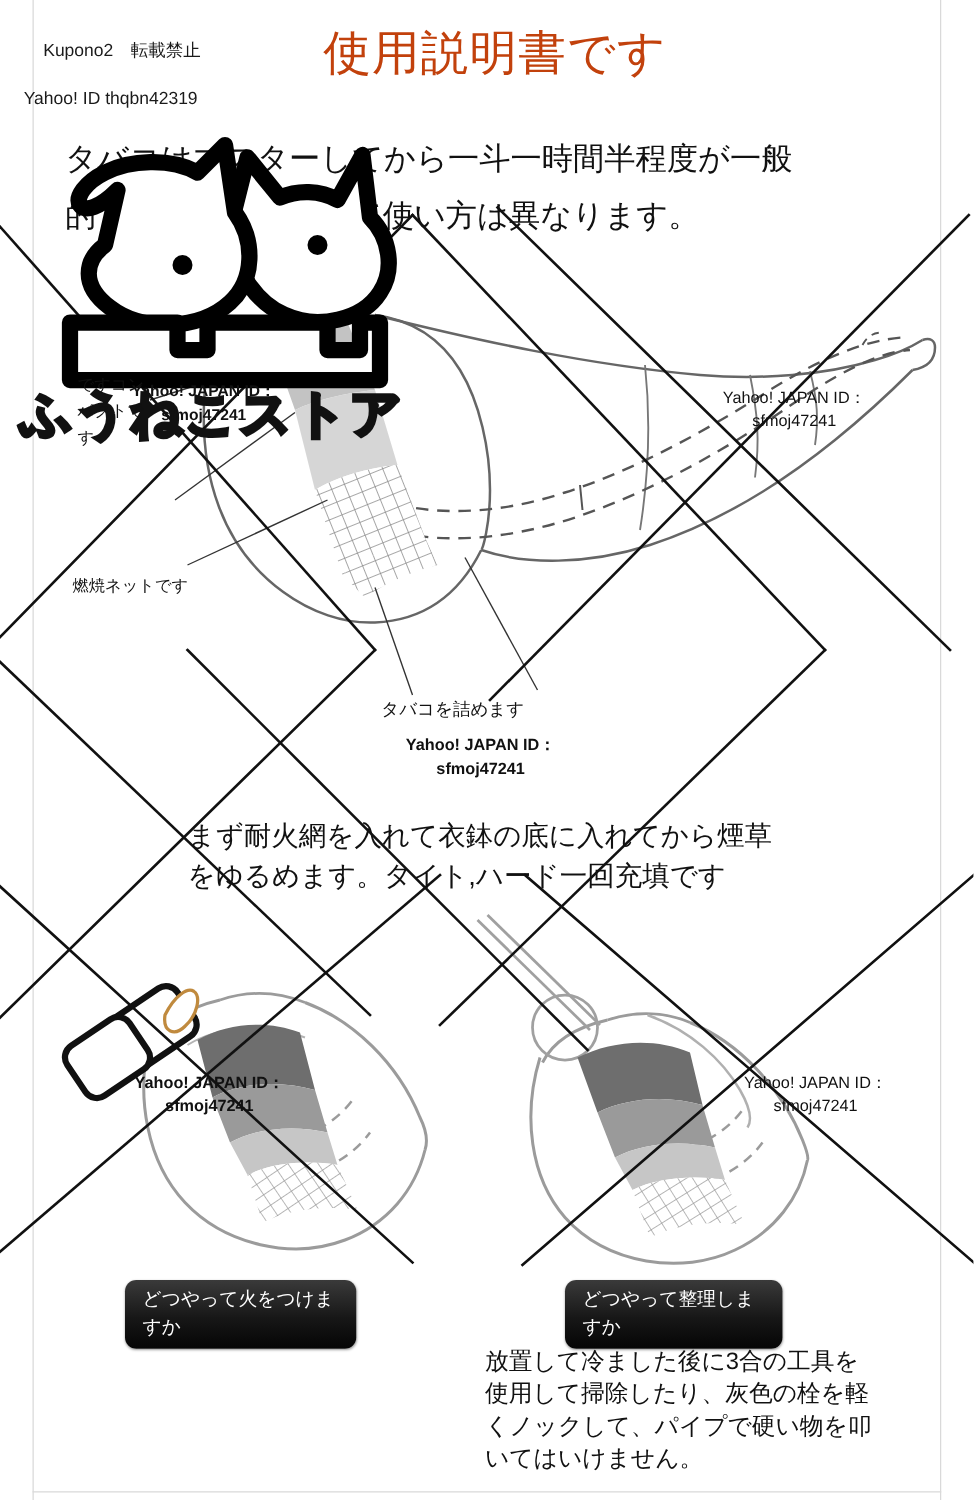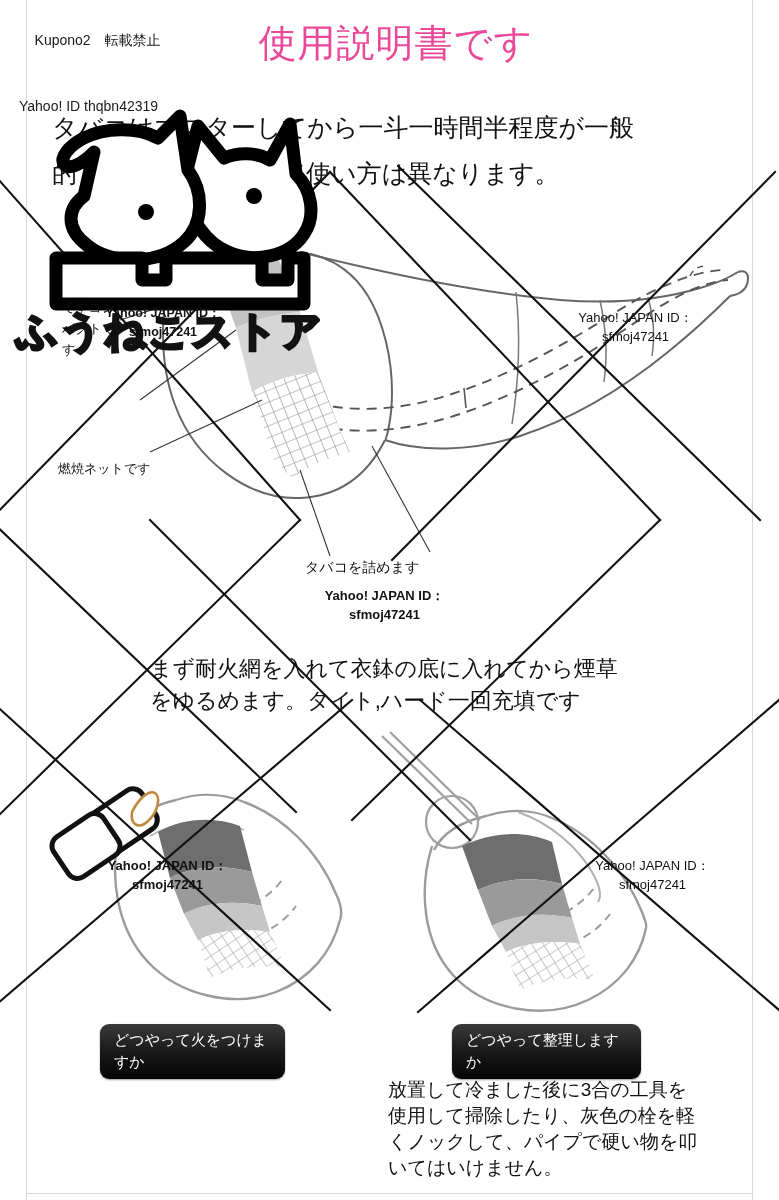--- a/index.html
+++ b/index.html
@@ -23,28 +23,28 @@
   .frame-bottom{
     position:absolute;left:26px;right:26px;bottom:6px;height:1px;background:#d9d9d9;
   }
 
   
   .seller{
     position:absolute;left:19px;top:12px;
     font-size:14px;line-height:19px;color:#1a1a1a;
     white-space:pre;
   }
-  .seller .row2{display:block;margin-top:28px;}
+  .seller .row2{display:block;}
 
   
   .title{
     position:absolute;left:0;top:20px;width:672px;
     text-align:center;
     font-size:38px;line-height:46px;letter-spacing:1px;
-    color:#ec4899;font-weight:500;
+    color:#c2410c;font-weight:500;
     padding-left:120px;box-sizing:border-box;
   }
 
   
   .lead{
     position:absolute;left:52px;top:104px;width:600px;
     font-size:25px;line-height:46px;color:#111;
     letter-spacing:0px;
   }
 
@@ -94,21 +94,21 @@
     position:absolute;
     background:linear-gradient(#3a3a3a,#171717 55%,#050505);
     color:#fff;
     border-radius:9px;
     font-size:15px;line-height:22px;
     padding:5px 10px 6px 14px;
     box-sizing:border-box;
     box-shadow:0 1px 2px rgba(0,0,0,.4);
   }
   .steplabel.left{left:100px;top:1024px;width:185px;}
-  .steplabel.right{left:452px;top:1024px;width:189px;}
+  .steplabel.right{left:452px;top:1024px;width:174px;}
 
   
   .btext{
     position:absolute;
     font-size:19px;line-height:26px;color:#111;
   }
   .btext.left{left:58px;top:1077px;width:296px;}
   .btext.right{left:388px;top:1077px;width:318px;}
 </style>
 </head>

